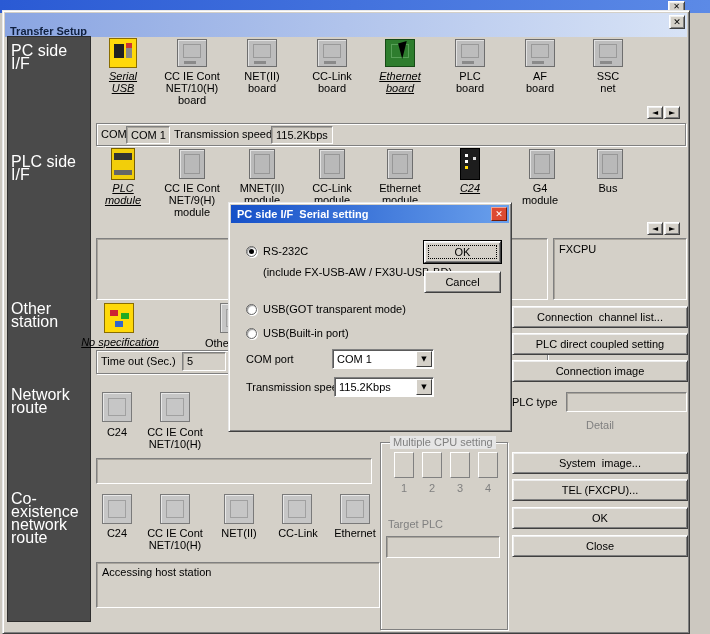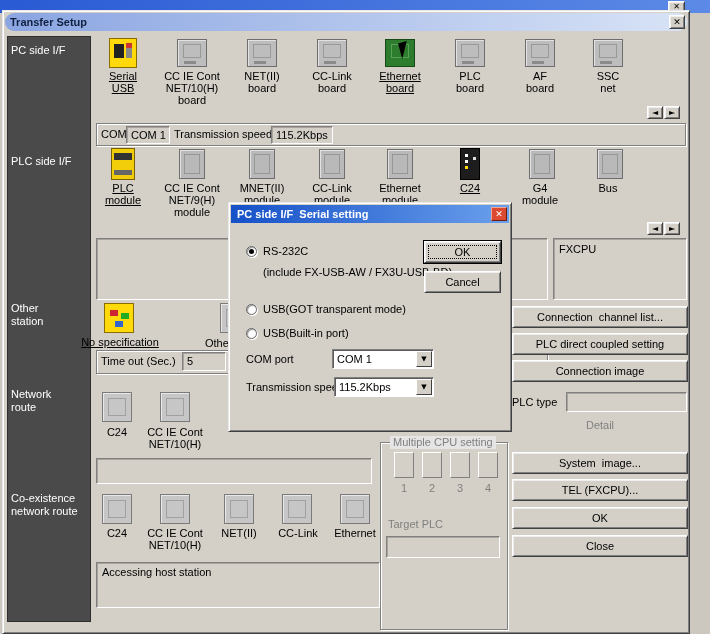--- a/index.html
+++ b/index.html
@@ -5,21 +5,21 @@
   * { box-sizing: border-box; margin:0; padding:0; }
   html,body { width:710px; height:634px; }
   body {
     position:relative; overflow:hidden;
     background:#ccc8c0;
     font-family:"Liberation Sans", sans-serif;
   }
   .a { position:absolute; }
   .txt { position:absolute; font-size:11px; line-height:13px; color:#000; white-space:nowrap; }
   .wrap { white-space:normal; text-align:center; line-height:12px; }
-  .u { text-decoration:underline; }
+  .u { text-decoration:underline;font-style:italic; }
   .gray { color:#808080; }
   .pre { white-space:pre; }
   .glyph { font-family:"DejaVu Sans", sans-serif; }
 
   
   .raised {
     background:#d4d0c8;
     border:1px solid; border-color:#e9e9e9 #404040 #404040 #e9e9e9;
     box-shadow: inset 1px 1px 0 #ffffff, inset -1px -1px 0 #808080;
   }
@@ -40,41 +40,41 @@
   }
   .etched {
     position:absolute;
     border:1px solid #808080;
     box-shadow: inset 1px 1px 0 #ffffff, 1px 1px 0 #ffffff;
   }
 
   
   .appbar { left:0; top:0; width:710px; height:13px; background:linear-gradient(90deg,#2a5ad4,#5c8ae6); }
   .maintitle {
-    left:5px; top:13px; width:682px; height:18px;
+    left:5px; top:13px; width:682px; height:24px;
     background:linear-gradient(90deg,#8aa5e2,#d8e3f6);
-    display:flex; align-items:center; padding-left:5px;
-    font-size:11px; font-weight:bold; color:#10203f;border-radius:9px;
+    display:flex; align-items:flex-end; padding-left:5px;
+    font-size:11px; font-weight:bold; color:#10203f;
   }
   .modaltitle {
     background:linear-gradient(90deg,#1550c8,#6aa0ec);
     display:flex; align-items:center; padding-left:6px;
     font-size:11px; font-weight:bold; color:#ffffff;
   }
   .mini { font-size:8px; line-height:8px; }
   .closered {
     background:#dd4a32;
     border:1px solid; border-color:#f2a694 #701a0a #701a0a #f2a694;
     color:#fff; font-weight:bold; font-size:9px;
     display:flex; align-items:center; justify-content:center;
   }
 
   
   .sidebar { left:7px; top:36px; width:84px; height:586px; background:#4a4a4a; border:1px solid #2e2e2e; }
-  .sidelabel { position:absolute; left:11px; color:#ffffff; font-size:11px; line-height:13px; white-space:normal; }
+  .sidelabel { position:absolute; left:11px; color:#ffffff; font-size:16px; line-height:13px; white-space:normal; }
 
   
   .icon { position:absolute; }
   .board { background:#bdbdbd; border:1px solid #6e6e6e; box-shadow: inset 1px 1px 0 #e2e2e2; }
   .board::before { content:""; position:absolute; left:5px; top:4px; right:5px; bottom:8px; border:1px solid #999; }
   .board::after  { content:""; position:absolute; left:6px; bottom:2px; width:12px; height:3px; background:#8a8a8a; }
   .eth { background:#2e7d2e; border:1px solid #164a16; }
   .eth::before { content:""; position:absolute; left:5px; top:4px; right:5px; bottom:8px; border:1px solid #57a057; }
   .gmod { background:#b9b9b9; border:1px solid #6e6e6e; box-shadow: inset 1px 1px 0 #e2e2e2; }
   .gmod::before { content:""; position:absolute; left:4px; top:4px; right:4px; bottom:4px; border:1px solid #979797; }

